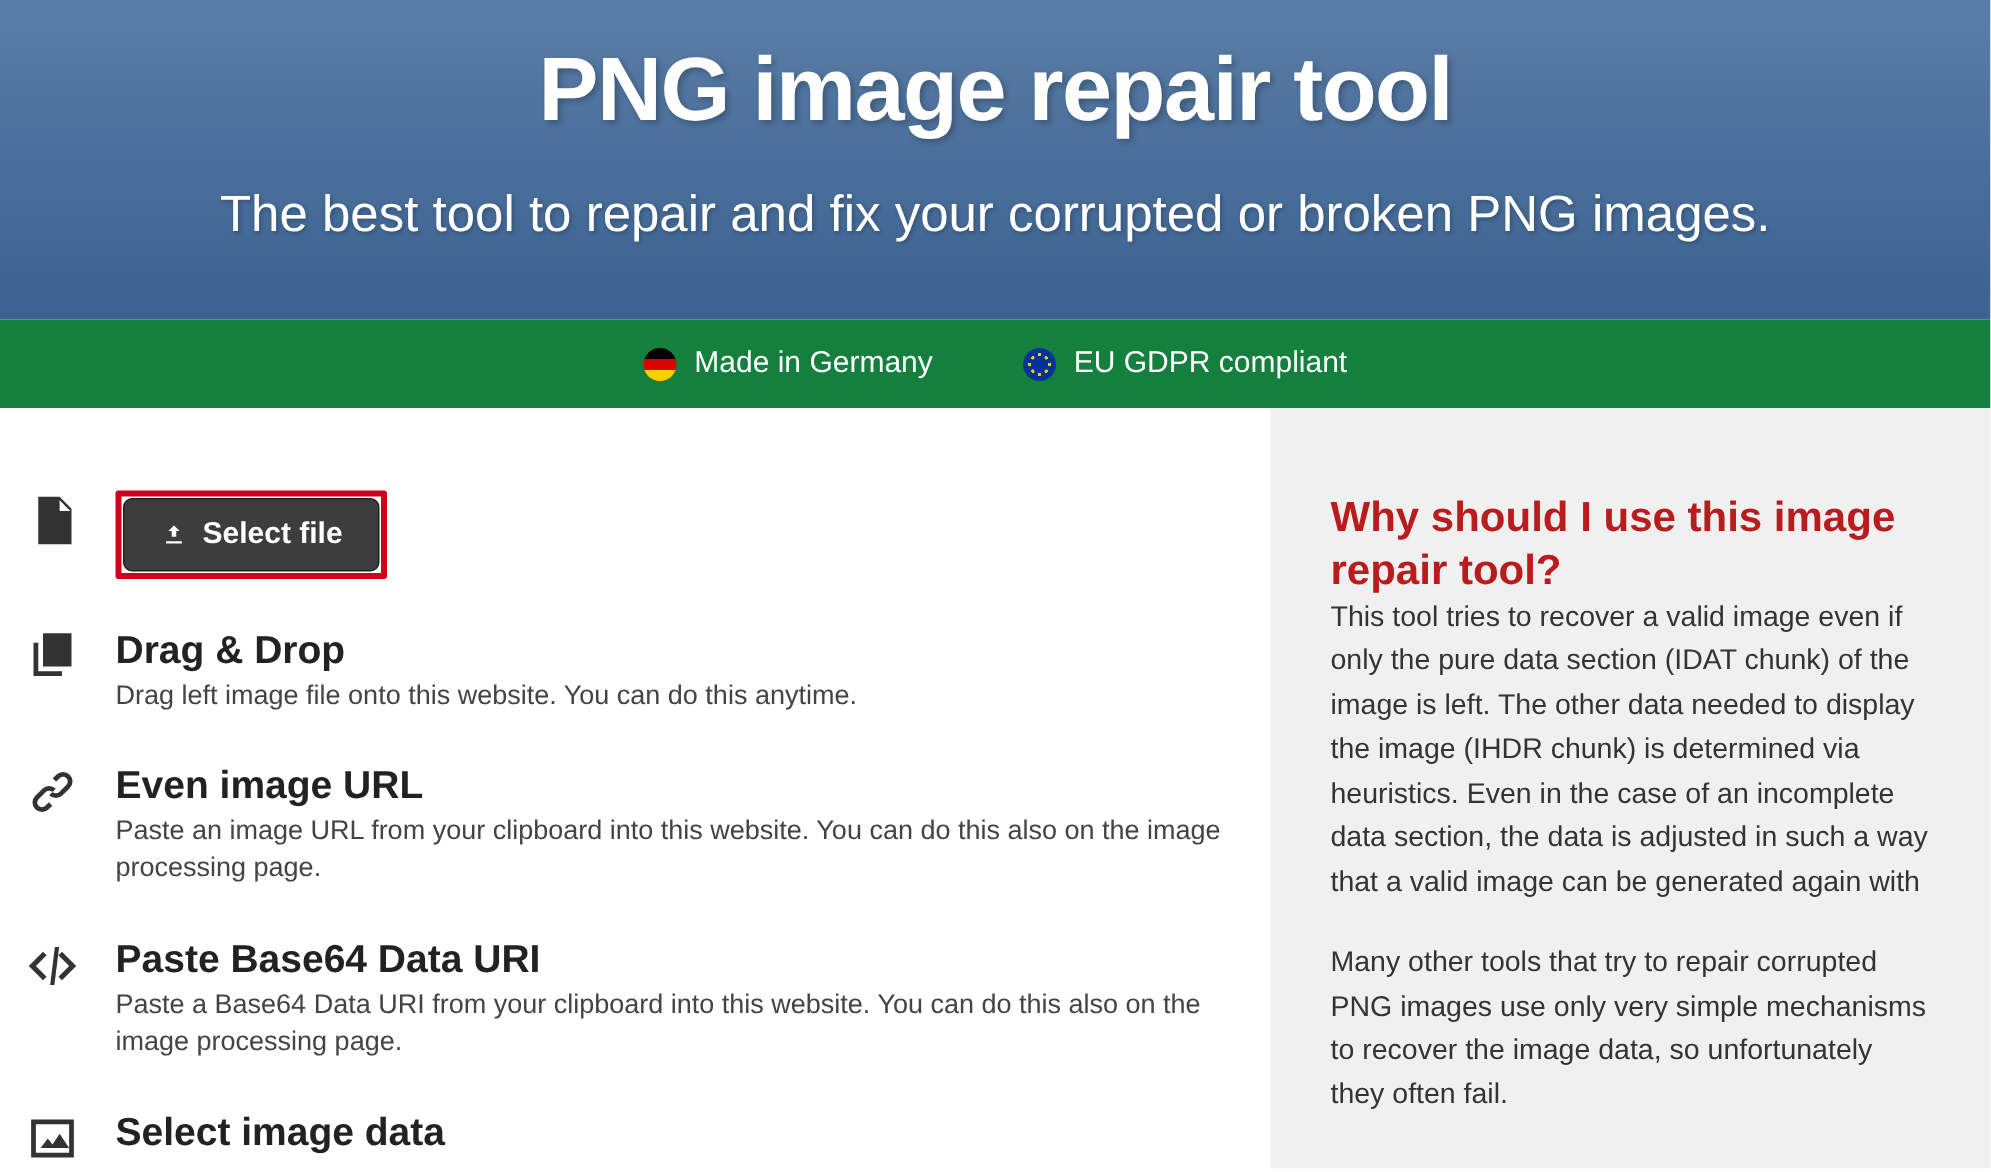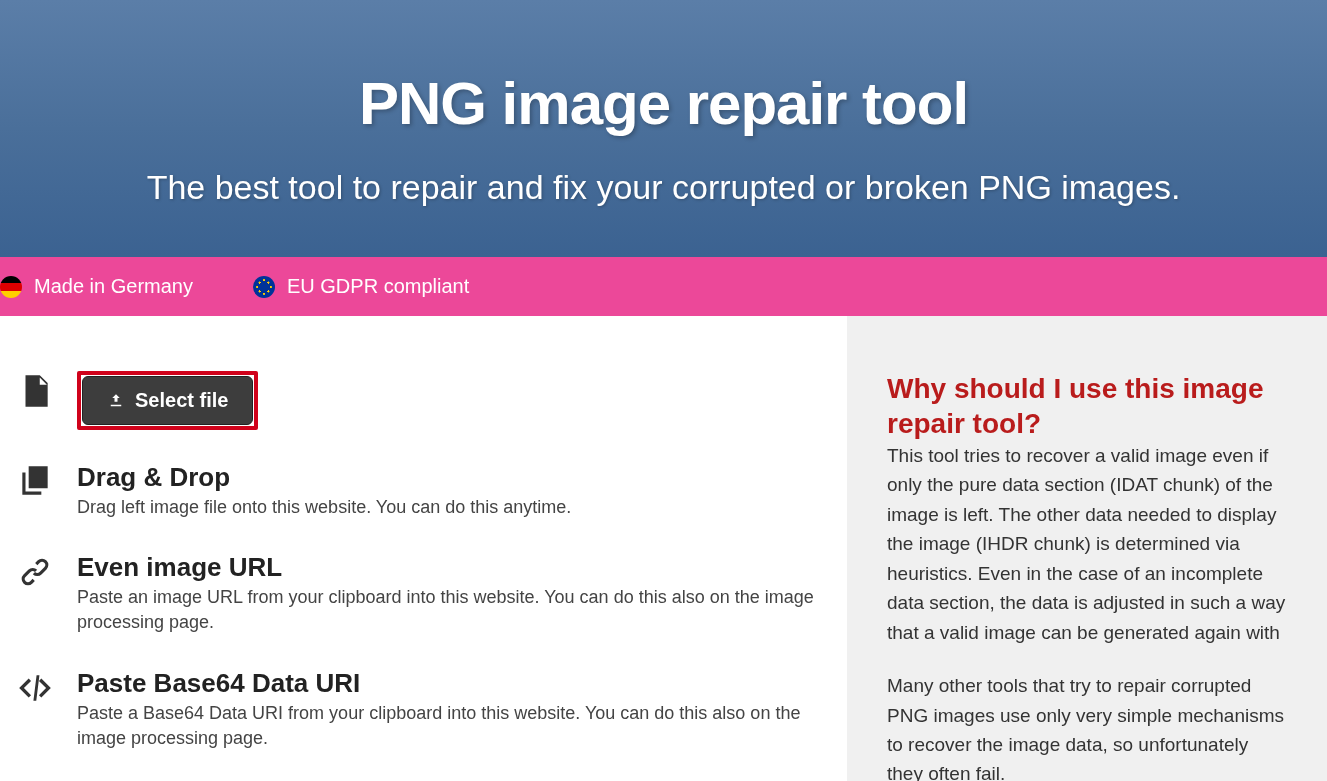--- a/index.html
+++ b/index.html
@@ -13,32 +13,32 @@
     background: linear-gradient(180deg, #5b7ea8 0%, #4a6f9a 50%, #3b6291 100%);
     text-align: center;
     color: #fff;
     padding: 25px 20px 50px 20px;
   }
   .hero h1 {
     font-size: 60px;
     font-weight: 700;
     text-shadow: 2px 2px 4px rgba(0,0,0,0.25);
     letter-spacing: -1px;
-    margin-top: 44px;
   }
   .hero p.sub {
     margin-top: 30px;
     font-size: 34px;
     font-weight: 300;
     text-shadow: 1px 1px 3px rgba(0,0,0,0.25);
   }
   .badge-bar {
-    background: #ec4899;
+    background: #15803d;
     color: #fff;
     display: flex;
+    justify-content: center;
     align-items: center;
     gap: 60px;
     padding: 18px 0;
     font-size: 20px;
   }
   .badge-item { display: flex; align-items: center; gap: 12px; }
   .flag-de, .flag-eu {
     width: 22px; height: 22px; border-radius: 50%; display: inline-block;
     position: relative; overflow: hidden; flex-shrink:0;
   }

